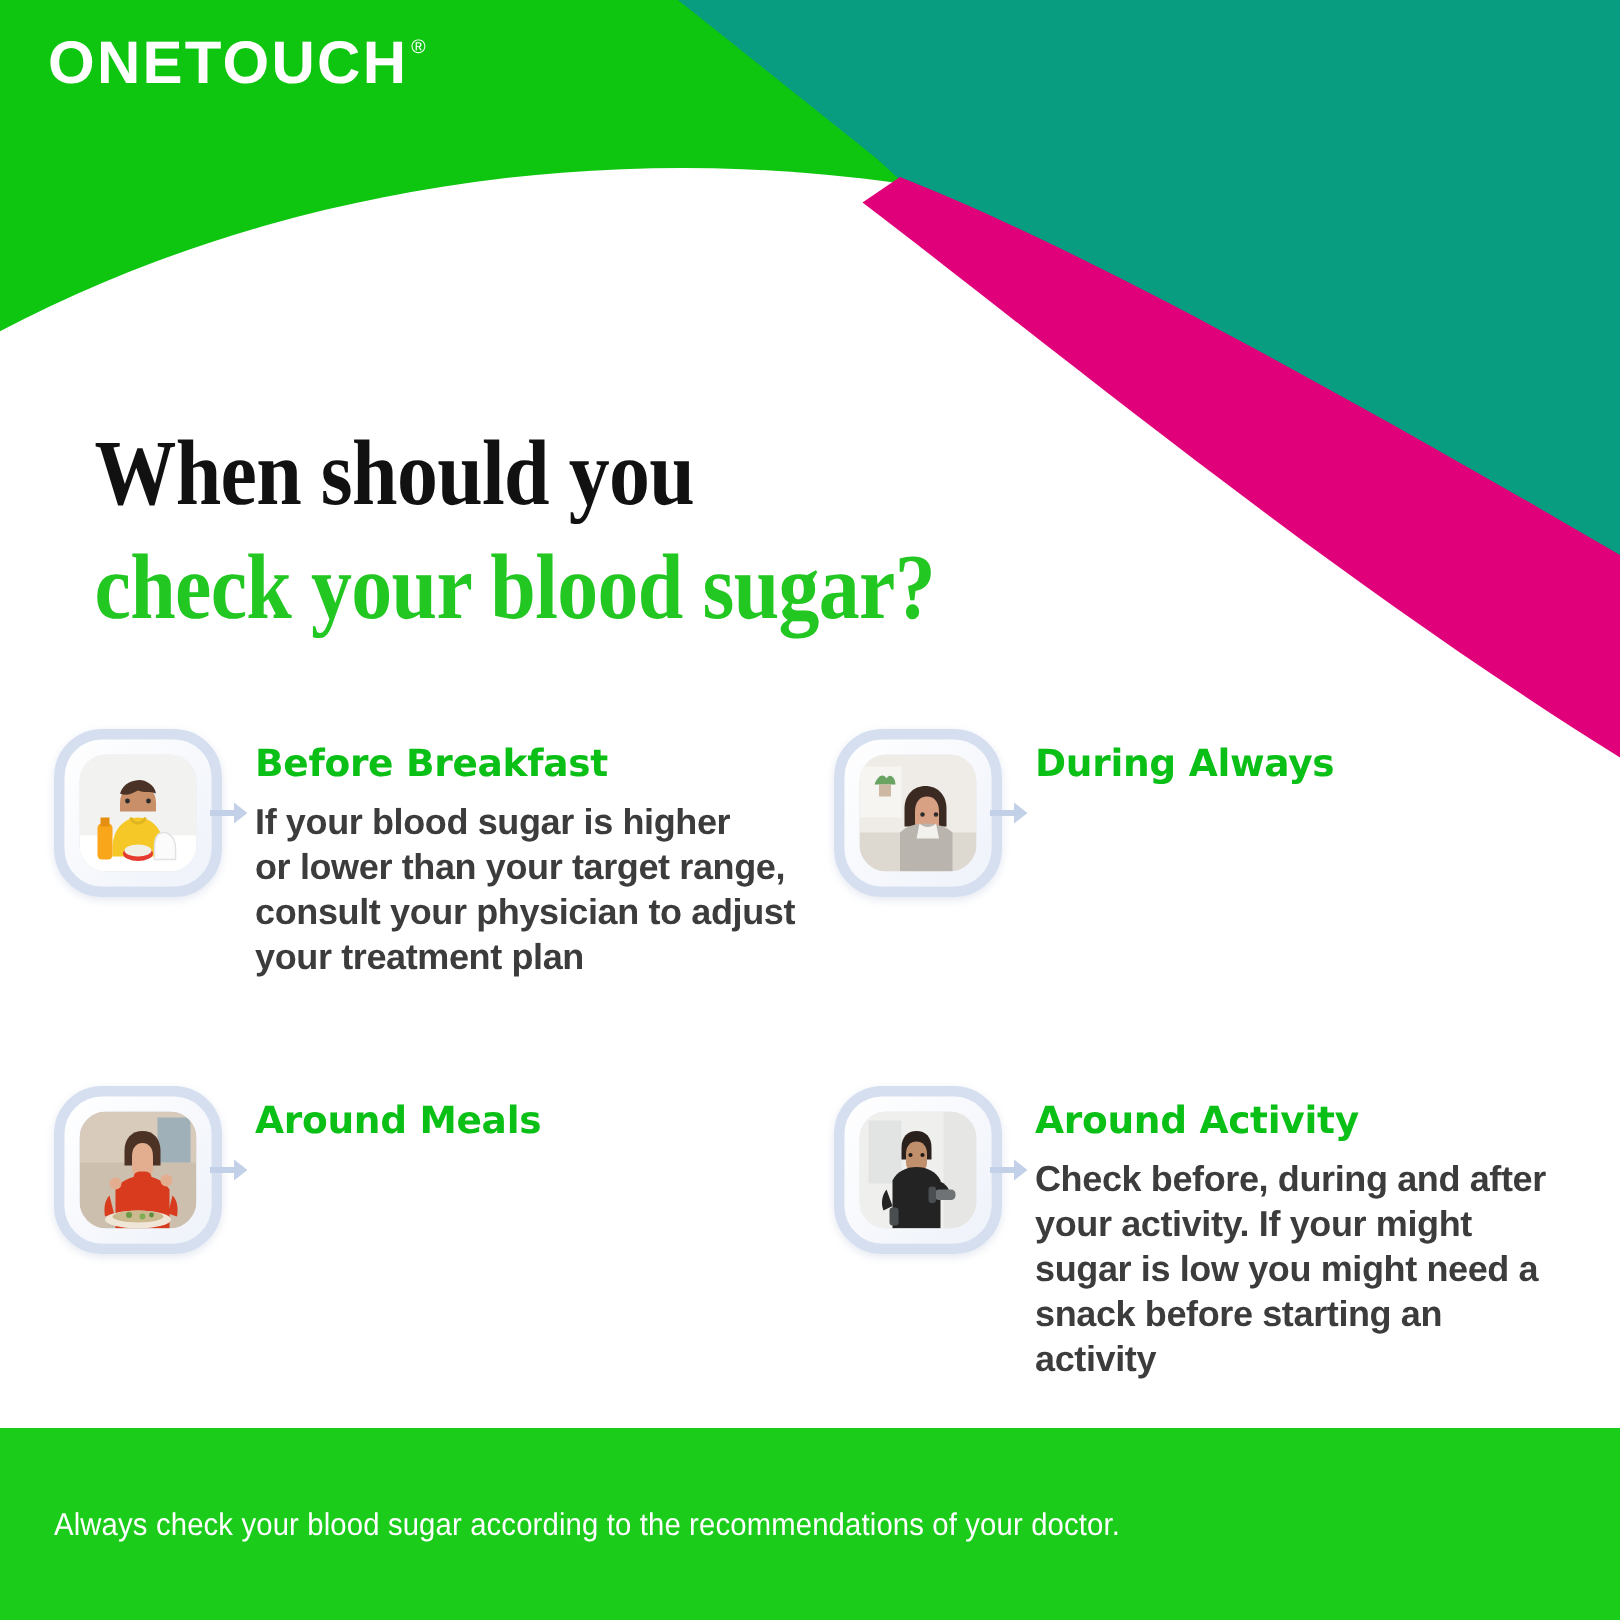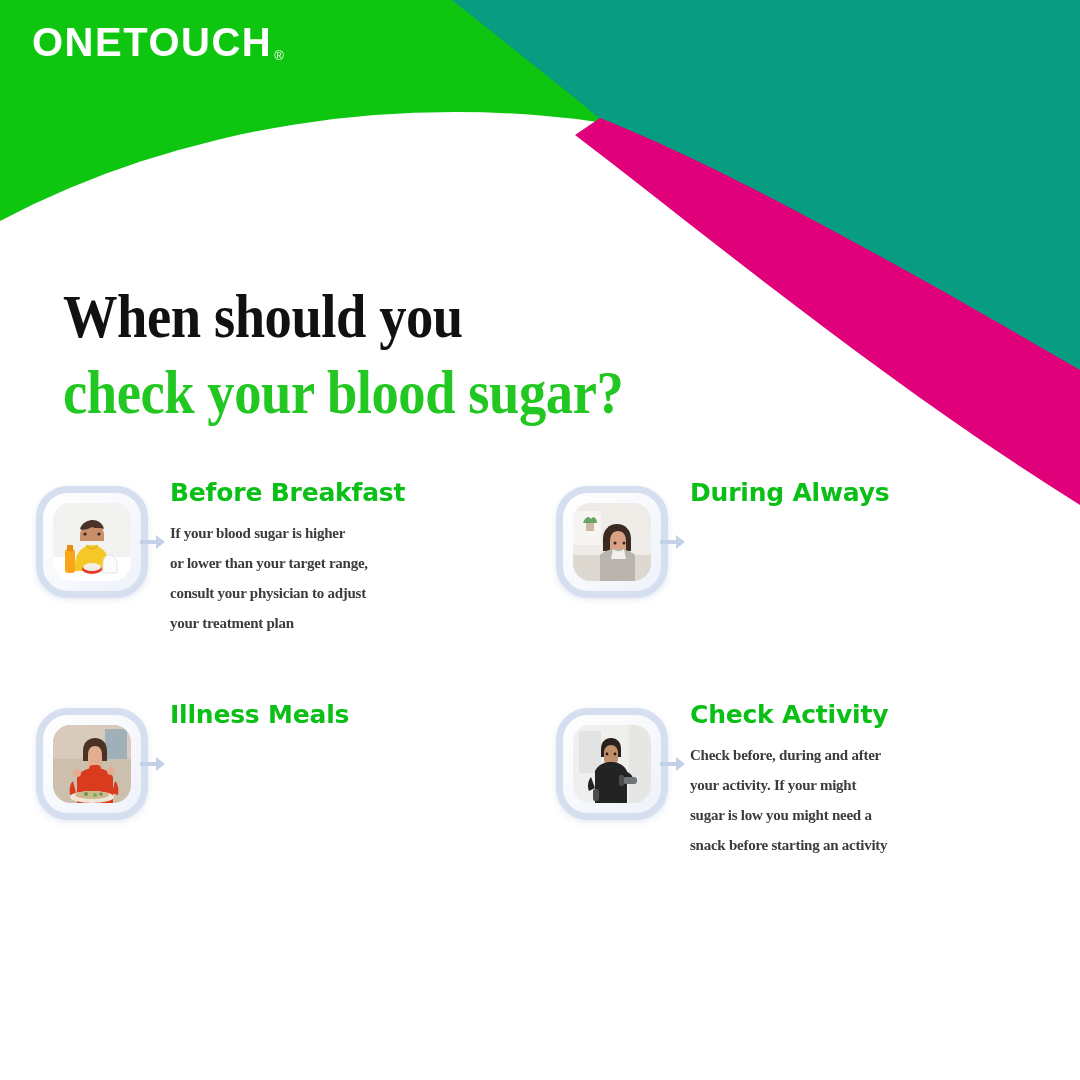--- a/index.html
+++ b/index.html
@@ -27,21 +27,21 @@
     height: 1080px;
     pointer-events: none;
   }
 
   
   .logo {
     position: absolute;
     left: 32px;
     top: 22px;
     display: flex;
-    align-items: flex-end;
+    align-items: flex-start;
     z-index: 5;
   }
   .logo-word {
     font-family: "Liberation Sans", sans-serif;
     font-weight: 700;
     font-size: 40px;
     letter-spacing: 1.5px;
     color: #ffffff;
     line-height: 1;
   }
@@ -134,27 +134,27 @@
   .card-text {
     padding-left: 22px;
     padding-top: 0px;
   }
   .card-title {
     font-family: "DejaVu Sans", sans-serif;
     font-weight: 700;
     font-size: 25px;
     line-height: 30px;
     color: #0abf16;
-    margin: 0 0 10px 0;
+    margin: 16px 0 10px 0;
     letter-spacing: -0.2px;
   }
   .card-body {
-    font-family: Liberation Serif, serif;
+    font-family: Liberation Sans, sans-serif;
     font-weight: 600;
-    font-size: 15px;
+    font-size: 24px;
     line-height: 30px;
     color: #3c3c3c;
     margin: 0;
     letter-spacing: -0.25px;
     white-space: pre-line;
   }
 
   
   .footer {
     position: absolute;
@@ -309,21 +309,21 @@
             <circle cx="24" cy="48" r="4" fill="#e3ae90"></circle>
             <circle cx="58" cy="46" r="4" fill="#e3ae90"></circle>
           </svg>
         </div>
         <svg class="icon-arrow" viewBox="0 0 26 22" xmlns="http://www.w3.org/2000/svg">
           <path d="M0 11 H18" stroke="#c3d1e8" stroke-width="4" fill="none"></path>
           <path d="M16 4 L25 11 L16 18 Z" fill="#c3d1e8"></path>
         </svg>
       </div>
       <div class="card-text">
-        <h3 class="card-title">Illness Meals</h3>
+        <h3 class="card-title">Around Meals</h3>
       </div>
     </div>
 
     <div class="card">
       <div class="icon-frame">
         <div class="icon-ring"></div>
         <div class="icon-photo">
           <svg width="78" height="78" viewBox="0 0 78 78" xmlns="http://www.w3.org/2000/svg">
             <rect width="78" height="78" fill="#efefed"></rect>
             <rect x="6" y="6" width="22" height="42" fill="#e2e4e3"></rect>
@@ -339,24 +339,27 @@
             <circle cx="34" cy="29" r="1.4" fill="#201a16"></circle>
             <circle cx="42" cy="29" r="1.4" fill="#201a16"></circle>
           </svg>
         </div>
         <svg class="icon-arrow" viewBox="0 0 26 22" xmlns="http://www.w3.org/2000/svg">
           <path d="M0 11 H18" stroke="#c3d1e8" stroke-width="4" fill="none"></path>
           <path d="M16 4 L25 11 L16 18 Z" fill="#c3d1e8"></path>
         </svg>
       </div>
       <div class="card-text">
-        <h3 class="card-title">Check Activity</h3>
+        <h3 class="card-title">Around Activity</h3>
         <p class="card-body">Check before, during and after
 your  activity. If your might
 sugar is low you might need a
 snack before starting an activity</p>
       </div>
     </div>
 
   </div>
 
+  <div class="footer">
+    <div class="footer-text">Always check your blood sugar according to the recommendations of your doctor.</div>
+  </div>
 
 </div>
 
 </body></html>

